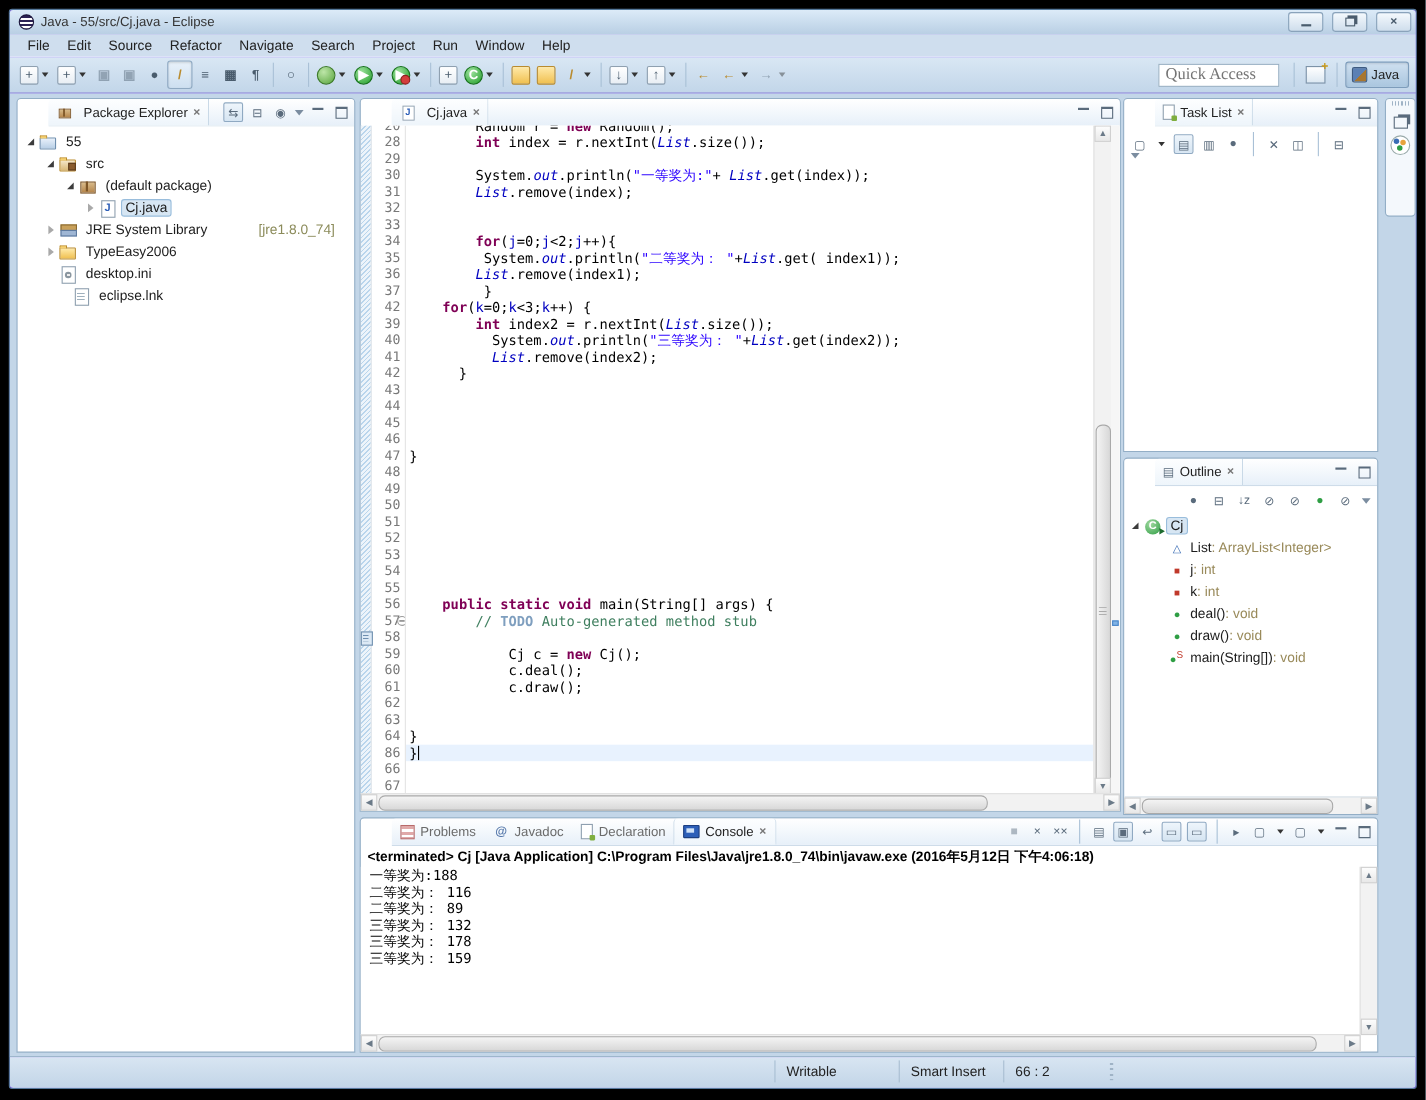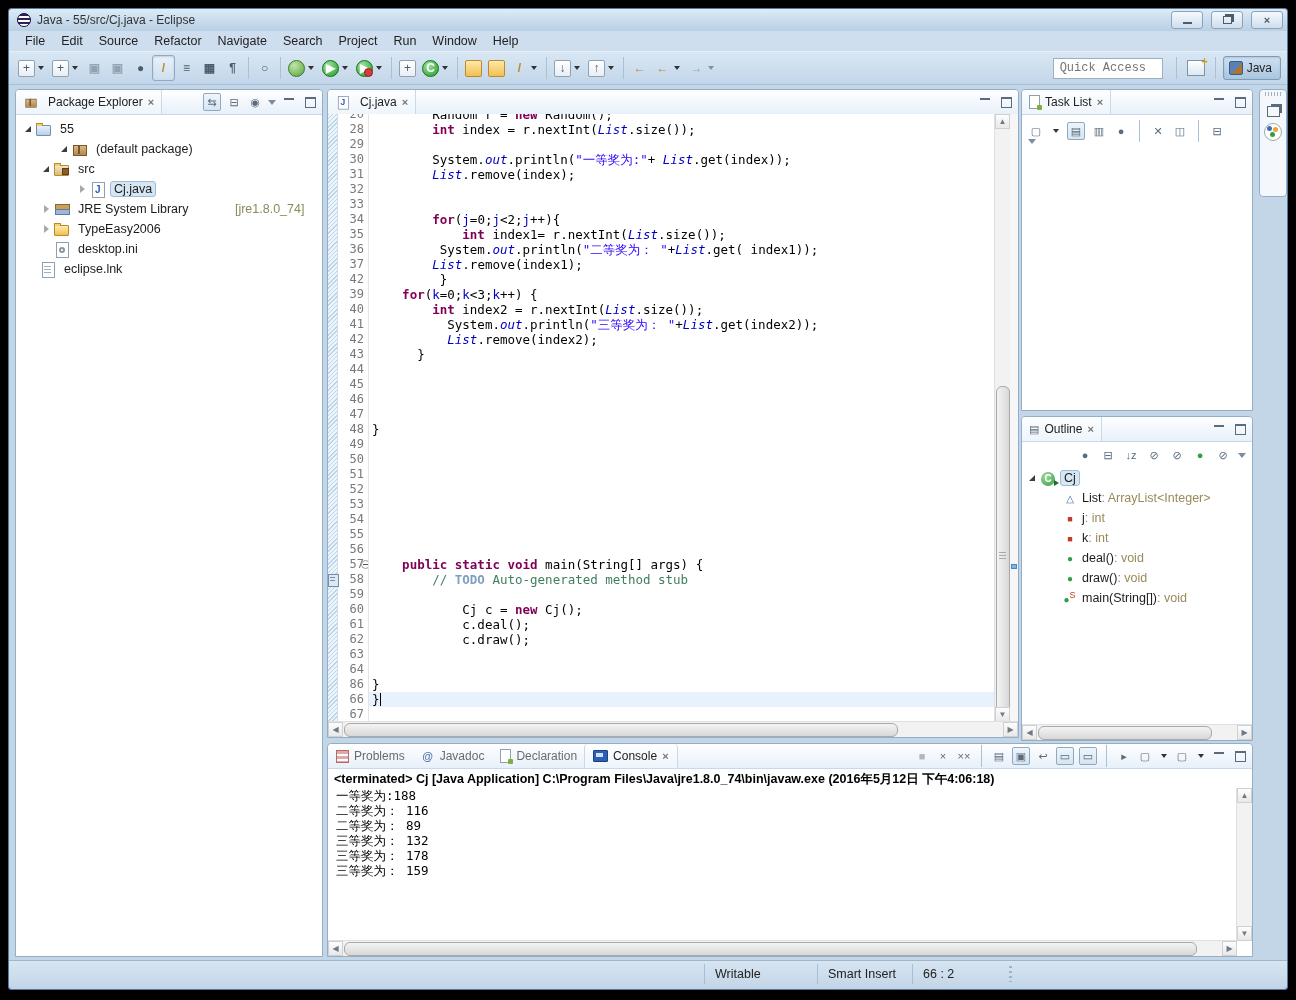--- a/index.html
+++ b/index.html
@@ -35,35 +35,35 @@
   .tbtn.pressed{border-color:#8fa9c2;background:linear-gradient(#e9f2fa,#cddff0);box-shadow:inset 0 1px 2px rgba(0,0,0,.15);}
   .tbtn.dis{opacity:.45;}
   .tbico{width:17px;height:17px;display:inline-flex;align-items:center;justify-content:center;
          font-size:12px;font-weight:bold;border-radius:2px;box-sizing:border-box;}
   .tbico.shape-circle{border-radius:50%;}
   .dd{width:0;height:0;border-left:3px solid transparent;border-right:3px solid transparent;
       border-top:4px solid #333;margin:0 2px 0 3px;}
   .tsep{width:1px;height:22px;background:#a9c0d6;margin:0 4px;}
   .qa-box{margin-left:auto;}
   .qa-input{width:96px;height:19px;border:1px solid #98b0c4;background:#fff;
-            font-size:12px;color:#777;padding:0 6px;font-family:Liberation Mono, monospace;}
+            font-size:15px;color:#777;padding:0 6px;font-family:Liberation Serif, serif;}
   .persp-zone{display:flex;align-items:center;margin-left:10px;gap:4px;}
   .persp-sep{width:1px;height:22px;background:#a9c0d6;margin:0 3px;}
   .openpersp{width:24px;height:24px;display:flex;align-items:center;justify-content:center;}
   .i-openpersp{width:16px;height:14px;border:1px solid #7d93a8;background:linear-gradient(#fff,#dce8f2);position:relative;}
   .i-openpersp::after{content:"+";position:absolute;right:-4px;top:-6px;color:#c99b1d;font-weight:bold;font-size:11px;}
   .persp-btn{display:flex;align-items:center;gap:4px;height:22px;padding:0 8px 0 5px;
              border:1px solid #7d9cbb;border-radius:3px;font-size:12px;color:#222;
              background:linear-gradient(#cfe0f0,#aac6df);box-shadow:inset 0 1px 2px rgba(0,0,0,.12);}
   .i-java{width:14px;height:14px;background:linear-gradient(135deg,#5b80b4 0 55%,#a8762f 55%);border-radius:2px;border:1px solid #3e5a80;box-sizing:border-box;}
   
   .workbench{position:absolute;left:0;right:0;top:76px;bottom:28px;background:#c3d6e8;}
   .panel{position:absolute;background:#fff;border:1px solid #93aec6;border-radius:4px 4px 0 0;box-sizing:border-box;}
   .phead{height:24px;background:linear-gradient(#fff,#e7f0f9);border-bottom:1px solid #c9d9e7;
-         border-radius:4px 4px 0 0;display:flex;align-items:center;position:relative;}
+         border-radius:4px 4px 0 0;display:flex;align-items:center;position:relative;margin-left:28px;}
   .vtab{display:flex;align-items:center;gap:5px;height:24px;padding:0 7px;
         background:linear-gradient(#fdfeff,#eef5fb);border-right:1px solid #c9d9e7;
         border-radius:4px 0 0 0;font-size:12px;color:#222;}
   .tab-close{color:#777;font-size:11px;font-weight:bold;}
   .phead-icons{position:absolute;right:4px;top:0;height:24px;display:flex;align-items:center;gap:5px;}
   .hico{font-size:11px;color:#5a6b7c;display:inline-flex;align-items:center;justify-content:center;
         width:16px;height:16px;}
   .hico.boxed{border:1px solid #8fa9c2;border-radius:2px;background:linear-gradient(#eef5fb,#d6e5f2);}
   .mini-min{width:10px;height:9px;position:relative;}
   .mini-min::before{content:"";position:absolute;left:0;top:0;width:10px;height:2px;background:#5a6b7c;}
@@ -373,32 +373,32 @@
         </span>
       </div>
       <div class="tree">
           <div class="trow" style="padding-left: 8px;">
             <span class="exp open"></span>
             <span class="ti ti-project">
               <span class="fold-base"></span>
             </span>
             <span class="tlabel">55</span>
           </div>
+          <div class="trow" style="padding-left: 26px;">
+            <span class="exp open"></span>
+            <span class="ti ti-source-folder">
+              <span class="fold-base"></span>
+            </span>
+            <span class="tlabel">src</span>
+          </div>
           <div class="trow" style="padding-left: 44px;">
             <span class="exp open"></span>
             <span class="ti ti-package"></span>
             <span class="tlabel">(default package)</span>
           </div>
-          <div class="trow" style="padding-left: 26px;">
-            <span class="exp open"></span>
-            <span class="ti ti-source-folder">
-              <span class="fold-base"></span>
-            </span>
-            <span class="tlabel">src</span>
-          </div>
           <div class="trow sel" style="padding-left: 62px;">
             <span class="exp closed"></span>
             <span class="ti ti-java-file">
               <span class="page"></span>
             </span>
             <span class="tlabel">Cj.java</span>
           </div>
           <div class="trow" style="padding-left: 26px;">
             <span class="exp closed"></span>
             <span class="ti ti-library"></span>
@@ -411,21 +411,21 @@
             </span>
             <span class="tlabel">TypeEasy2006</span>
           </div>
           <div class="trow" style="padding-left: 26px;">
             <span class="exp "></span>
             <span class="ti ti-ini-file">
               <span class="page"></span>
             </span>
             <span class="tlabel">desktop.ini</span>
           </div>
-          <div class="trow" style="padding-left: 12px;">
+          <div class="trow" style="padding-left: 38px;">
             <span class="exp "></span>
             <span class="ti ti-text-file">
               <span class="page"></span>
             </span>
             <span class="tlabel">eclipse.lnk</span>
           </div>
         </div>
     </div>
 
     <div class="panel" style="left:318px;top:4px;width:692px;height:649px;">
@@ -496,21 +496,20 @@
         <div class="code">
             <div class="ccol">
               <div class="cline"><span class="tk-d">        Random r = </span><span class="tk-k">new</span><span class="tk-d"> Random();</span></div>
               <div class="cline"><span class="tk-d">        </span><span class="tk-k">int</span><span class="tk-d"> index = r.nextInt(</span><span class="tk-sf">List</span><span class="tk-d">.size());</span></div>
               <div class="cline"></div>
               <div class="cline"><span class="tk-d">        System.</span><span class="tk-sf">out</span><span class="tk-d">.println(</span><span class="tk-s">"一等奖为:"</span><span class="tk-d">+ </span><span class="tk-sf">List</span><span class="tk-d">.get(index));</span></div>
               <div class="cline"><span class="tk-d">        </span><span class="tk-sf">List</span><span class="tk-d">.remove(index);</span></div>
               <div class="cline"></div>
               <div class="cline"></div>
               <div class="cline"><span class="tk-d">        </span><span class="tk-k">for</span><span class="tk-d">(</span><span class="tk-f">j</span><span class="tk-d">=0;</span><span class="tk-f">j</span><span class="tk-d">&lt;2;</span><span class="tk-f">j</span><span class="tk-d">++){</span></div>
-              <div class="cline"><span class="tk-d">            </span><span class="tk-k">int</span><span class="tk-d"> index1= r.nextInt(</span><span class="tk-sf">List</span><span class="tk-d">.size());</span></div>
               <div class="cline"><span class="tk-d">         System.</span><span class="tk-sf">out</span><span class="tk-d">.println(</span><span class="tk-s">"二等奖为： "</span><span class="tk-d">+</span><span class="tk-sf">List</span><span class="tk-d">.get( index1));</span></div>
               <div class="cline"><span class="tk-d">        </span><span class="tk-sf">List</span><span class="tk-d">.remove(index1);</span></div>
               <div class="cline"><span class="tk-d">         }</span></div>
               <div class="cline"><span class="tk-d">    </span><span class="tk-k">for</span><span class="tk-d">(</span><span class="tk-f">k</span><span class="tk-d">=0;</span><span class="tk-f">k</span><span class="tk-d">&lt;3;</span><span class="tk-f">k</span><span class="tk-d">++) {</span></div>
               <div class="cline"><span class="tk-d">        </span><span class="tk-k">int</span><span class="tk-d"> index2 = r.nextInt(</span><span class="tk-sf">List</span><span class="tk-d">.size());</span></div>
               <div class="cline"><span class="tk-d">          System.</span><span class="tk-sf">out</span><span class="tk-d">.println(</span><span class="tk-s">"三等奖为： "</span><span class="tk-d">+</span><span class="tk-sf">List</span><span class="tk-d">.get(index2));</span></div>
               <div class="cline"><span class="tk-d">          </span><span class="tk-sf">List</span><span class="tk-d">.remove(index2);</span></div>
               <div class="cline"><span class="tk-d">      }</span></div>
               <div class="cline"></div>
               <div class="cline"></div>

